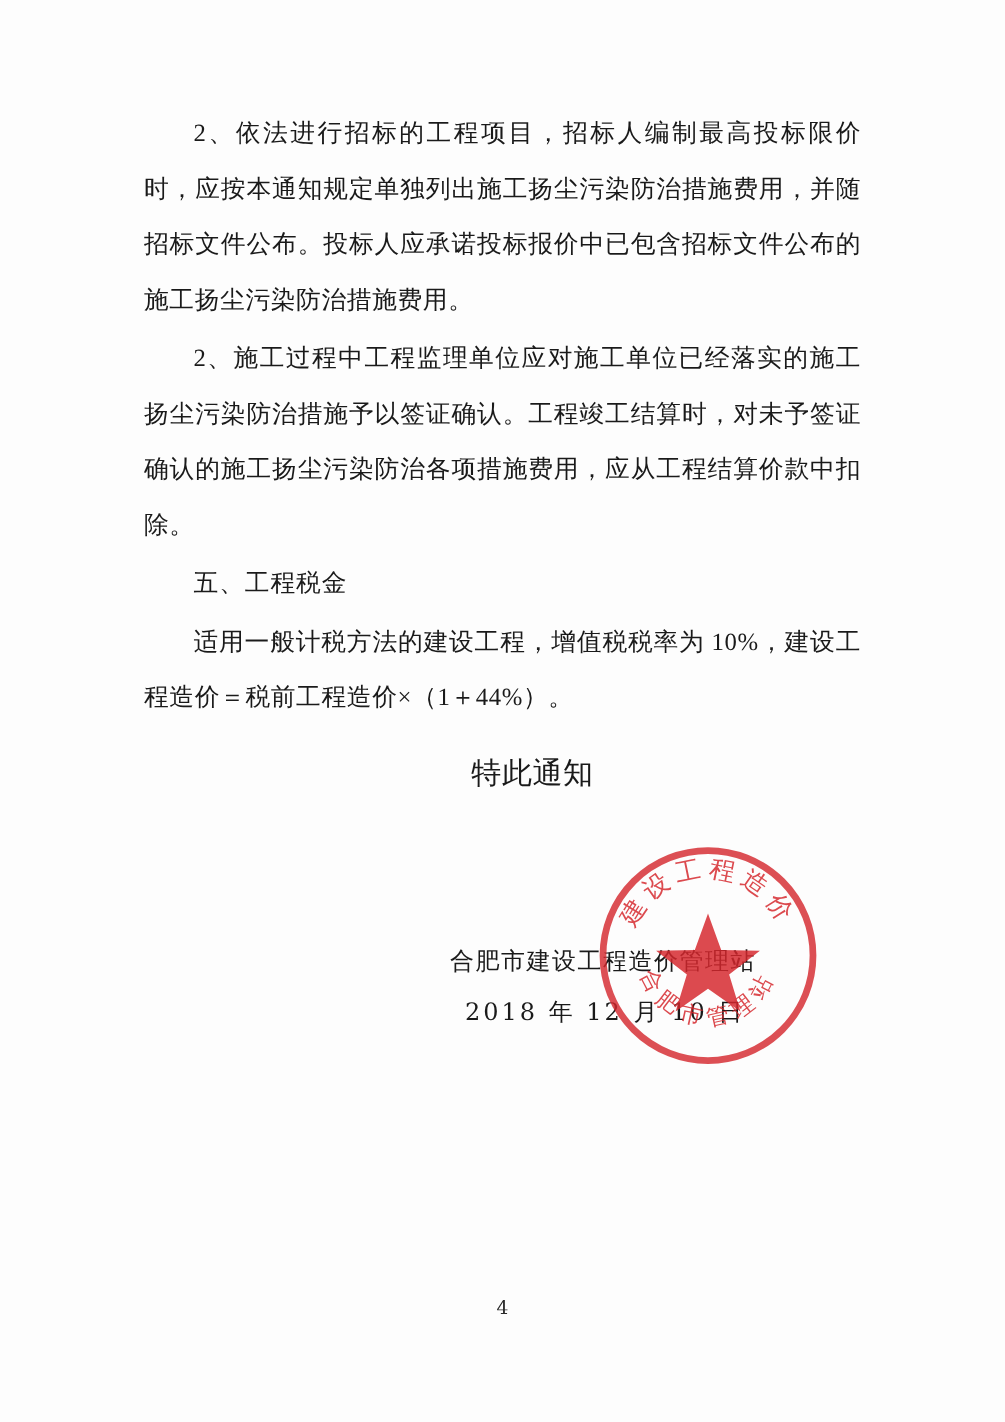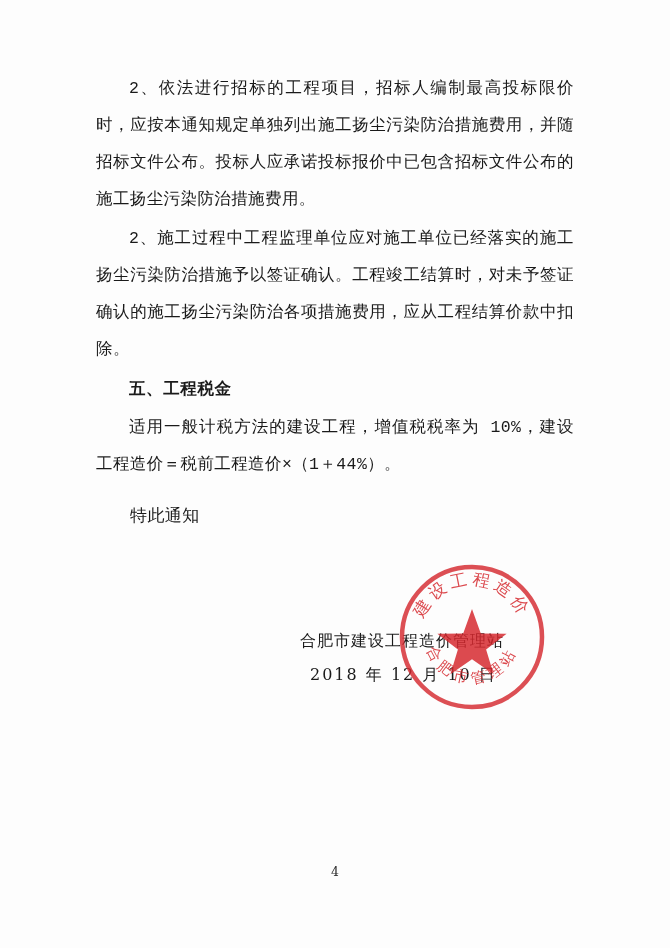--- a/index.html
+++ b/index.html
@@ -29,36 +29,37 @@
     width: 478px;
   }
   p.para {
     margin: 0 0 2px 0;
     font-size: 16.5px;
     line-height: 37px;
     text-align: justify;
     text-justify: inter-ideograph;
     text-indent: 2em;
     letter-spacing: 0.4px;
-    font-family: Liberation Mono, monospace;
+    font-family: Liberation Serif, serif;
   }
   p.heading {
     margin: 0 0 2px 0;
     font-size: 16.5px;
     line-height: 37px;
     text-indent: 2em;
     letter-spacing: 0.6px;
-    font-weight: 700;
+    font-weight: 400;
   }
   p.closing {
     margin: 14px 0 0 0;
-    font-size: 17px;
+    font-size: 20px;
     line-height: 37px;
     text-indent: 2em;
     letter-spacing: 0.4px;
+    text-align: center;
   }
   .signature-block {
     position: absolute;
     left: 300px;
     top: 624px;
     width: 290px;
     text-align: left;
     font-size: 16px;
     line-height: 34px;
     letter-spacing: 1px;

